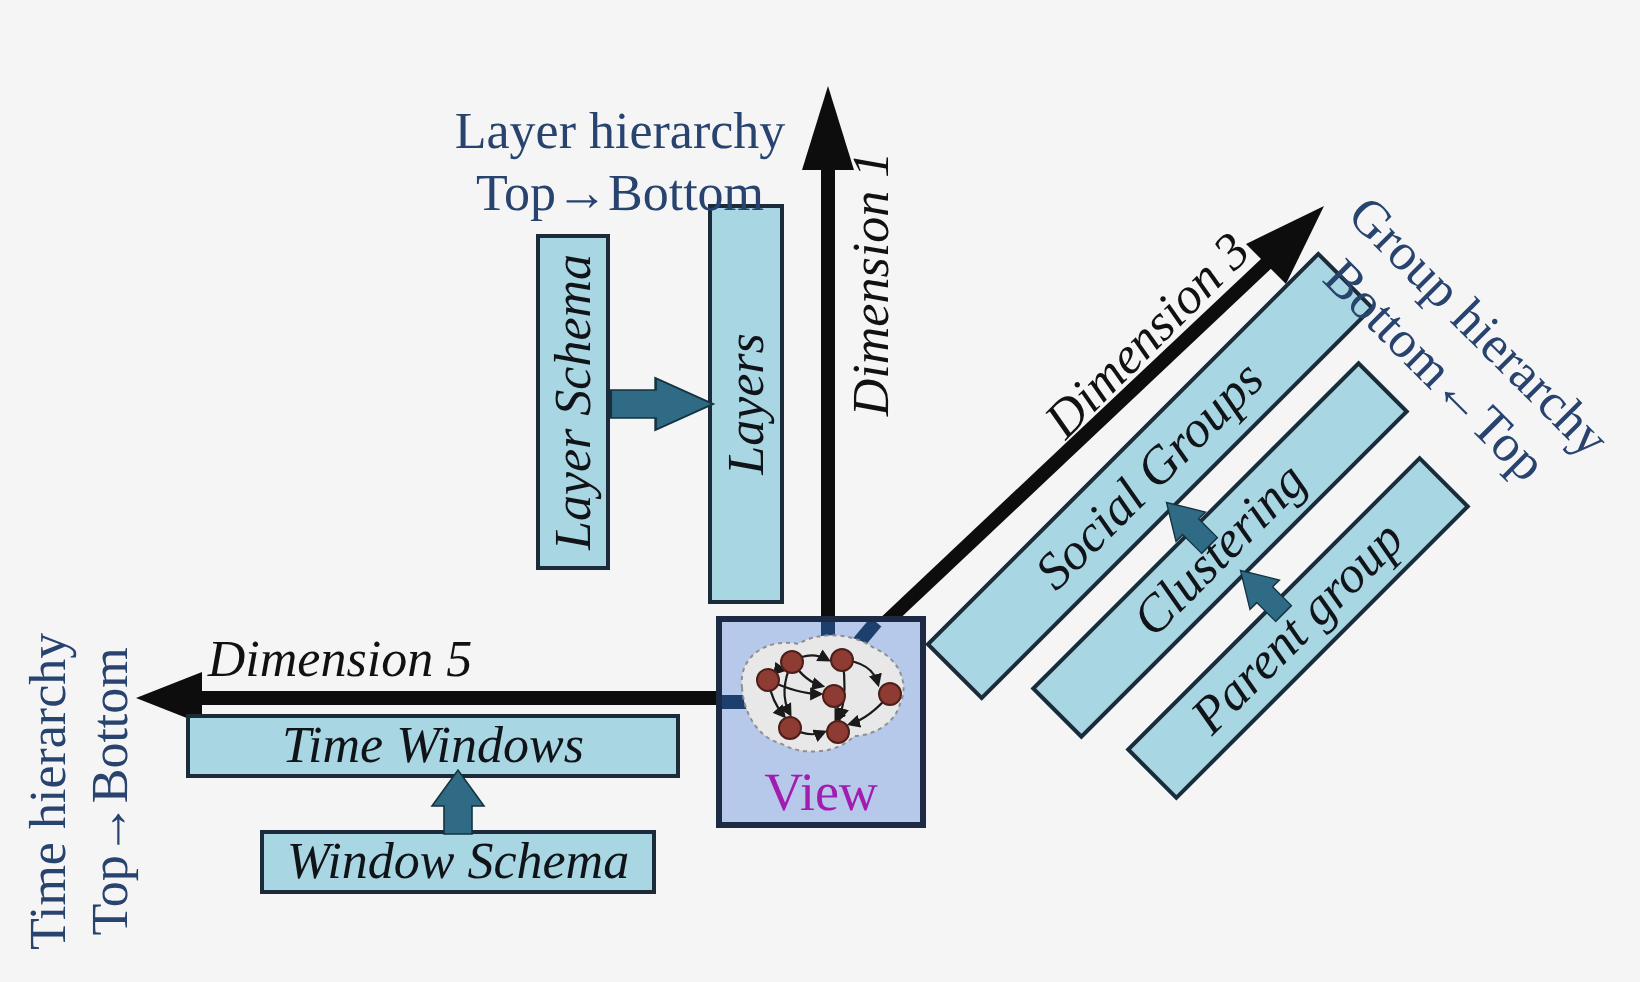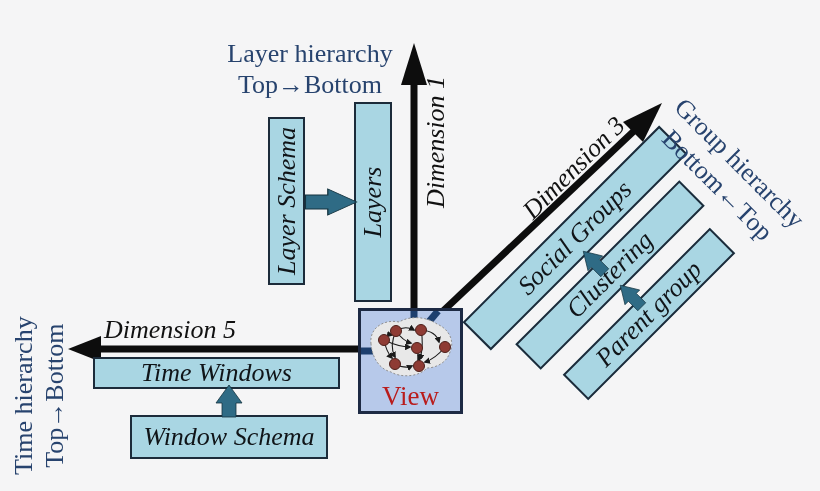--- a/index.html
+++ b/index.html
@@ -54,21 +54,21 @@
   .dimlabel.rot-45{transform:rotate(-45deg);transform-origin:center center;}
 
   
   .viewbox{
     position:absolute;left:358px;top:308px;width:105px;height:106px;
     background:var(--c-view_fill);
     border:3px solid #1d2a44;box-sizing:border-box;
   }
   .viewbox .view-label{
     position:absolute;left:0;right:0;bottom:1px;text-align:center;
-    font-size:27px;color:#b91c1c;line-height:1;
+    font-size:27px;color:#a21caf;line-height:1;
   }
 </style>
 </head>
 <body>
 
 <div class="stage">
 
   <svg class="layer" width="820" height="491">
 
     <g>
@@ -92,21 +92,21 @@
   </div>
 
   <div class="box vert" style="left:354px;top:102px;width:38px;height:200px;">
     <span class="lbl">Layers</span>
   </div>
 
   <div class="box" style="left:93px;top:357px;width:247px;height:32px;">
     <span class="lbl">Time Windows</span>
   </div>
 
-  <div class="box" style="left:130px;top:415px;width:198px;height:44px;">
+  <div class="box" style="left:130px;top:415px;width:198px;height:32px;">
     <span class="lbl">Window Schema</span>
   </div>
 
   <div class="box diag" style="left:436px;top:218px;width:278px;height:40px;">
     <span class="lbl">Social Groups</span>
   </div>
 
   <div class="box diag" style="left:494px;top:257px;width:232px;height:36px;">
     <span class="lbl">Clustering</span>
   </div>
@@ -167,21 +167,21 @@
         <circle cx="23" cy="29" r="5.5"></circle>
         <circle cx="56" cy="37" r="5.5"></circle>
         <circle cx="84" cy="36" r="5.5"></circle>
         <circle cx="34" cy="53" r="5.5"></circle>
         <circle cx="58" cy="55" r="5.5"></circle>
       </g>
     </svg>
     <div class="view-label">View</div>
   </div>
 
-  <div class="heading" style="left:205px;top:39px;width:210px;">
+  <div class="heading" style="left:205px;top:51px;width:210px;">
     <div>Layer hierarchy</div>
     <div>Top→Bottom</div>
   </div>
 
   <div class="heading rot-90" style="left:-55px;top:365px;width:190px;">
     <div>Time hierarchy</div>
     <div>Top→Bottom</div>
   </div>
 
   <div class="heading rot45" style="left:628px;top:144px;width:200px;">

